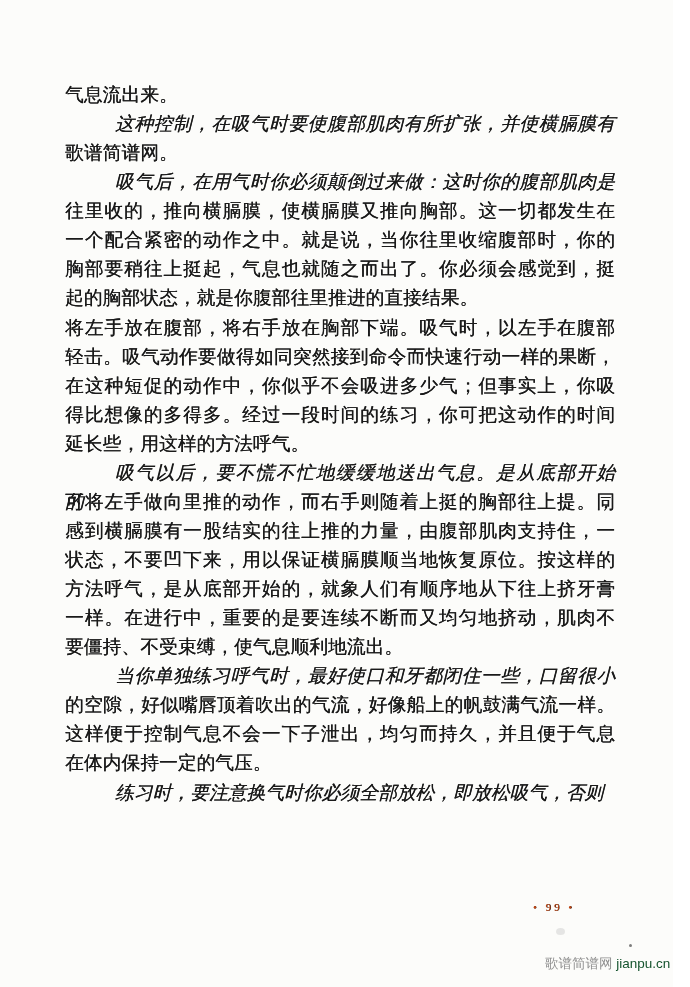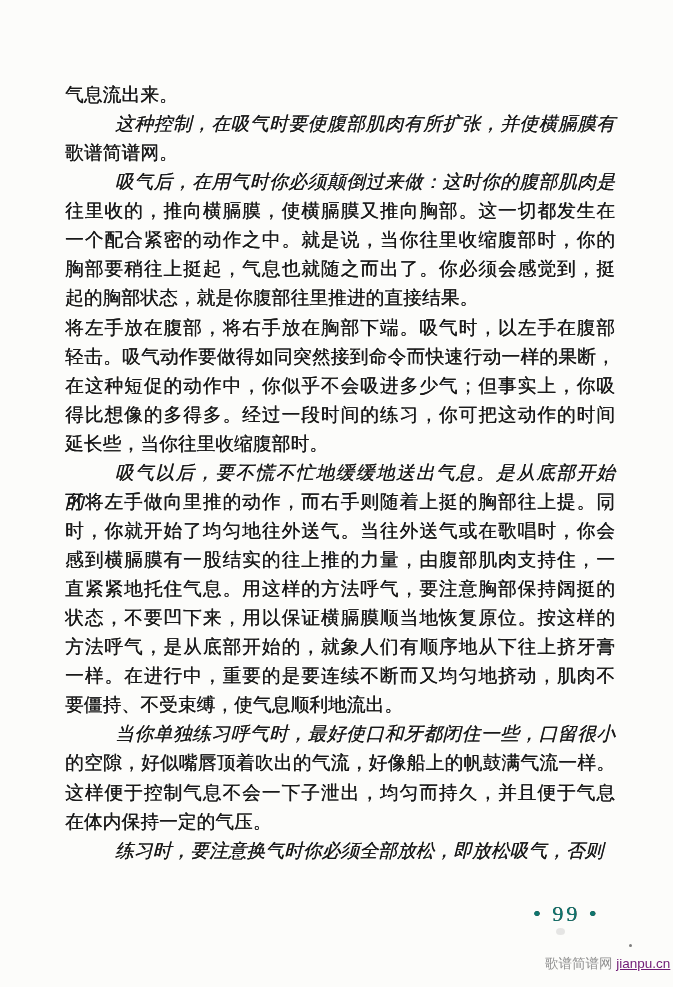--- a/index.html
+++ b/index.html
@@ -38,35 +38,35 @@
     text-align-last: left;
   }
   .line.indent {
     text-indent: 50px;
     font-style: italic;
   }
   .page-number {
     position: absolute;
     left: 533px;
     top: 901px;
-    font-size: 22px;
+    font-size: 11px;
     letter-spacing: 3px;
-    color: #0f766e;
+    color: #c2410c;
     text-shadow: 0.3px 0 0 #222222;
   }
   .watermark {
     position: absolute;
     left: 545px;
     top: 955px;
     font-size: 13.5px;
     font-family: "Liberation Sans", "DejaVu Sans", sans-serif;
     white-space: nowrap;
   }
   .watermark .site-name { color: #8f8f8f; }
-  .watermark .site-url  { color: #701a75; text-decoration: underline; }
+  .watermark .site-url  { color: #14532d; }
   .speck-dark {
     position: absolute;
     left: 629px;
     top: 944px;
     width: 3px;
     height: 3px;
     border-radius: 50%;
     background: #666666;
     opacity: 0.85;
   }
@@ -93,26 +93,24 @@
       <div class="line no-fill">歌谱简谱网。</div>
       <div class="line indent">吸气后，在用气时你必须颠倒过来做：这时你的腹部肌肉是</div>
       <div class="line">往里收的，推向横膈膜，使横膈膜又推向胸部。这一切都发生在</div>
       <div class="line">一个配合紧密的动作之中。就是说，当你往里收缩腹部时，你的</div>
       <div class="line">胸部要稍往上挺起，气息也就随之而出了。你必须会感觉到，挺</div>
       <div class="line no-fill">起的胸部状态，就是你腹部往里推进的直接结果。</div>
       <div class="line">将左手放在腹部，将右手放在胸部下端。吸气时，以左手在腹部</div>
       <div class="line">轻击。吸气动作要做得如同突然接到命令而快速行动一样的果断，</div>
       <div class="line">在这种短促的动作中，你似乎不会吸进多少气；但事实上，你吸</div>
       <div class="line">得比想像的多得多。经过一段时间的练习，你可把这动作的时间</div>
-      <div class="line no-fill">延长些，当你往里收缩腹部时。</div>
+      <div class="line no-fill">延长些，用这样的方法呼气。</div>
       <div class="line indent">吸气以后，要不慌不忙地缓缓地送出气息。是从底部开始的，</div>
       <div class="line">可将左手做向里推的动作，而右手则随着上挺的胸部往上提。同</div>
-      <div class="line">时，你就开始了均匀地往外送气。当往外送气或在歌唱时，你会</div>
       <div class="line">感到横膈膜有一股结实的往上推的力量，由腹部肌肉支持住，一</div>
-      <div class="line">直紧紧地托住气息。用这样的方法呼气，要注意胸部保持阔挺的</div>
       <div class="line">状态，不要凹下来，用以保证横膈膜顺当地恢复原位。按这样的</div>
       <div class="line">方法呼气，是从底部开始的，就象人们有顺序地从下往上挤牙膏</div>
       <div class="line">一样。在进行中，重要的是要连续不断而又均匀地挤动，肌肉不</div>
       <div class="line no-fill">要僵持、不受束缚，使气息顺利地流出。</div>
       <div class="line indent">当你单独练习呼气时，最好使口和牙都闭住一些，口留很小</div>
       <div class="line">的空隙，好似嘴唇顶着吹出的气流，好像船上的帆鼓满气流一样。</div>
       <div class="line">这样便于控制气息不会一下子泄出，均匀而持久，并且便于气息</div>
       <div class="line no-fill">在体内保持一定的气压。</div>
       <div class="line indent no-fill">练习时，要注意换气时你必须全部放松，即放松吸气，否则</div>
     </div>

